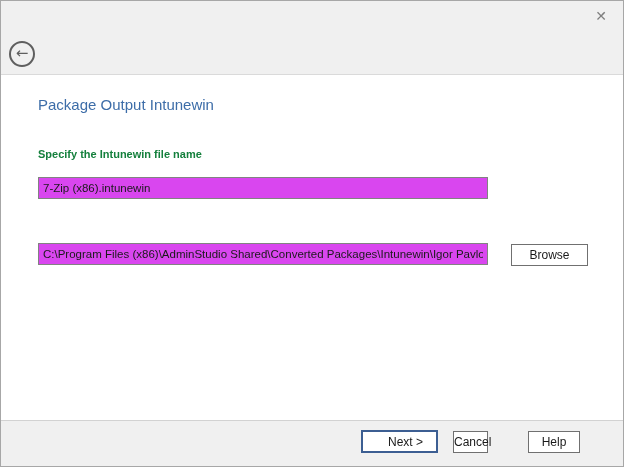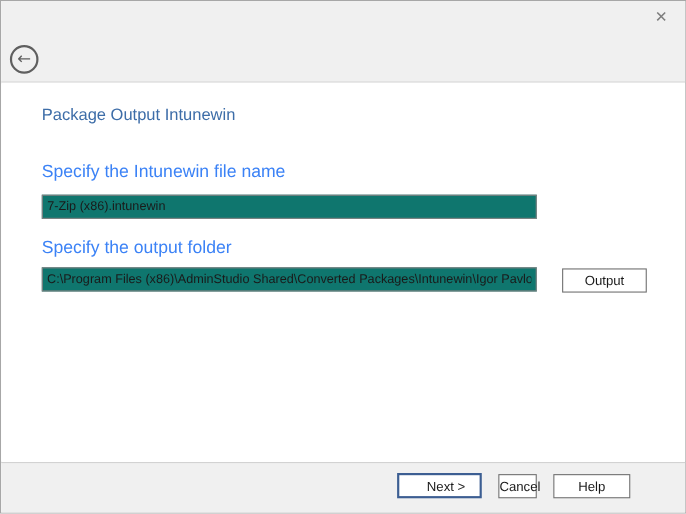--- a/index.html
+++ b/index.html
@@ -50,29 +50,29 @@
   }
 
   
   .content { position: absolute; left: 0; top: 75px; right: 0; bottom: 47px; background: #ffffff; }
   .page-title {
     position: absolute; left: 37px; top: 20px;
     font-size: 15px; color: #3d6da8;
   }
   .field-label {
     position: absolute; left: 37px;
-    font-size: 16px; color: #3b82f6;
+    font-size: 11px; color: #15803d; font-weight: bold;
   }
   .label-filename { top: 72px; }
   .label-folder   { top: 141px; }
   .text-input {
     position: absolute; left: 37px;
     width: 450px; height: 22px;
     border: 1px solid #828282;
-    background: #0f766e;
+    background: #d946ef;
     font-family: "Liberation Sans", sans-serif;
     font-size: 11.5px; color: #1a1a1a;
     padding: 0 4px;
     white-space: nowrap; overflow: hidden;
     border-radius: 0;
     outline: none;
   }
   .input-filename { top: 101px; }
   .input-folder   { top: 167px; }
 
@@ -92,44 +92,43 @@
 
   
   .footer {
     position: absolute; left: 0; right: 0; bottom: 0;
     height: 46px;
     background: #f0f0f0;
     border-top: 1px solid #d2d2d2;
   }
   .next-button   { left: 360px; top: 9px; width: 77px; height: 23px; border: 2px solid #3c5e92; padding-left: 12px; }
   .cancel-button { left: 452px; top: 10px; width: 35px; }
-  .help-button   { left: 502px; top: 10px; width: 70px; }
+  .help-button   { left: 527px; top: 10px; width: 52px; }
 </style>
 </head>
 <body>
 
 <div class="window">
 
   <div class="header">
     <div class="back-button">
       <span class="arrow-glyph">←</span>
     </div>
     <div class="close-button">✕</div>
   </div>
 
   <div class="content">
     <div class="page-title">Package Output Intunewin</div>
 
     <div class="field-label label-filename">Specify the Intunewin file name</div>
     <input class="text-input input-filename" type="text" value="7-Zip (x86).intunewin" style="">
 
-    <div class="field-label label-folder">Specify the output folder</div>
     <input class="text-input input-folder" type="text" value="C:\Program Files (x86)\AdminStudio Shared\Converted Packages\Intunewin\Igor Pavlov\7" style="">
 
-    <button class="btn browse-button">Output</button>
+    <button class="btn browse-button">Browse</button>
   </div>
 
   <div class="footer">
     <button class="btn next-button">Next &gt;</button>
     <button class="btn cancel-button">Cancel</button>
     <button class="btn help-button">Help</button>
   </div>
 
 </div>
 

